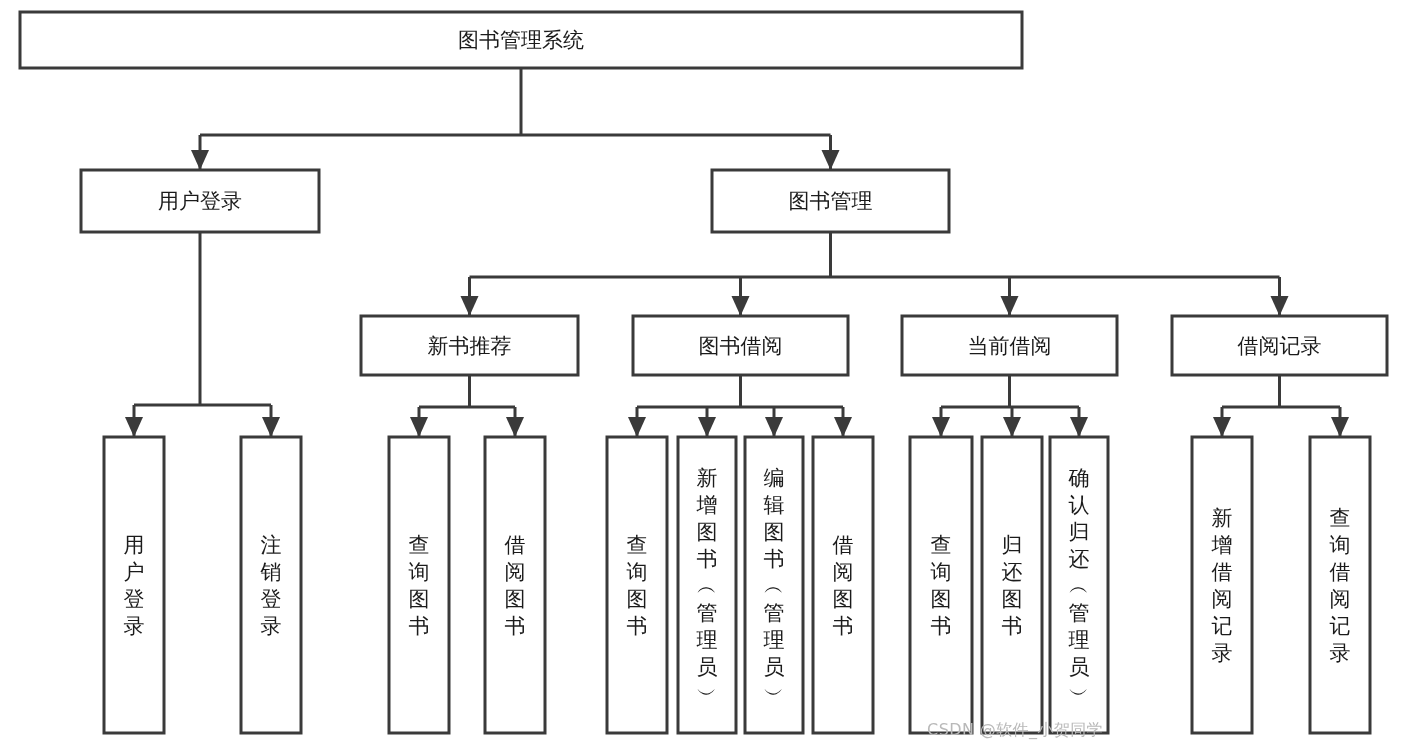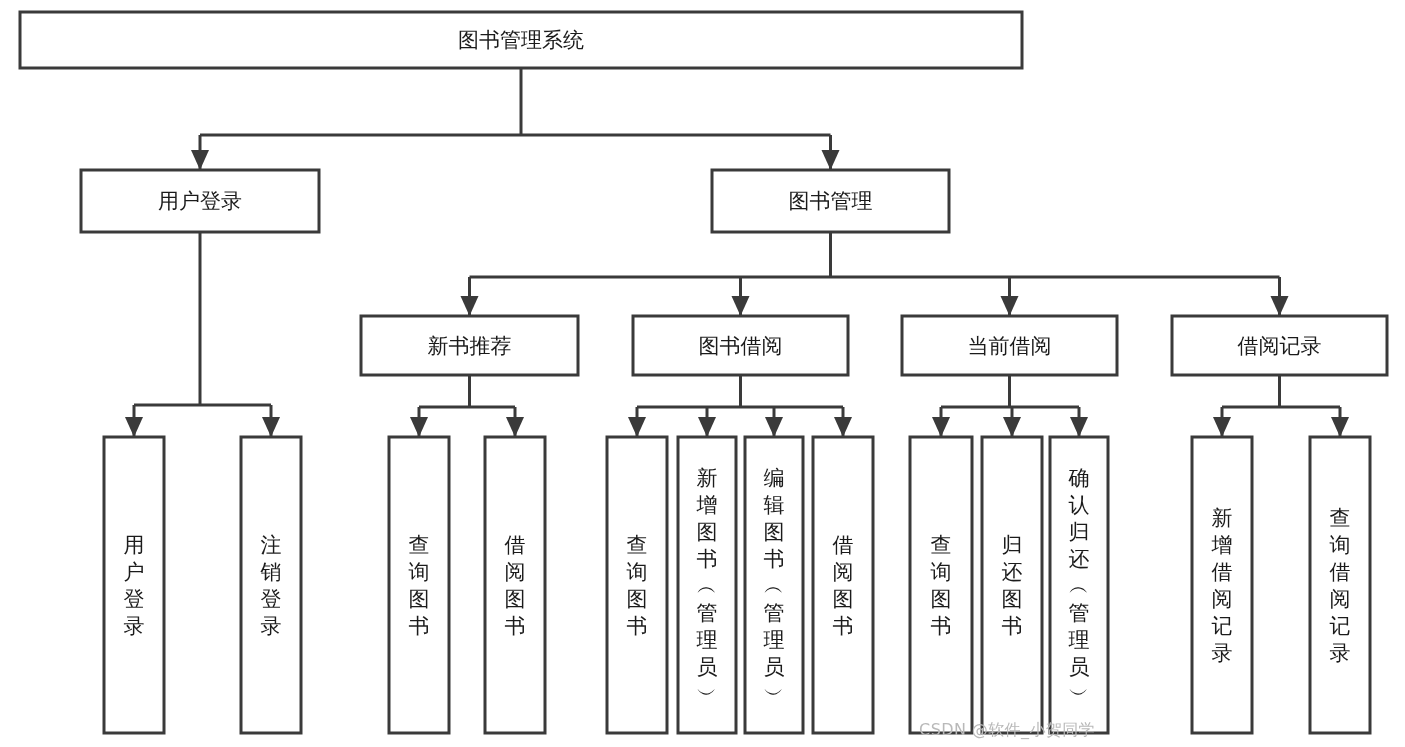--- a/index.html
+++ b/index.html
@@ -51,21 +51,21 @@
     dominant-baseline: middle;
   }
   .node-label-v {
     font-family: "DejaVu Sans", "Liberation Sans", sans-serif;
     font-size: 21px;
     fill: #1b1b1b;
     text-anchor: middle;
   }
   .watermark-text {
     position: absolute;
-    right: 16px;
+    right: 8px;
     bottom: 6px;
     font-family: "DejaVu Sans", "Liberation Sans", sans-serif;
     font-size: 16px;
     color: #b9b9b9;
     letter-spacing: 0.4px;
     white-space: nowrap;
     user-select: none;
   }
 </style>
 </head>

